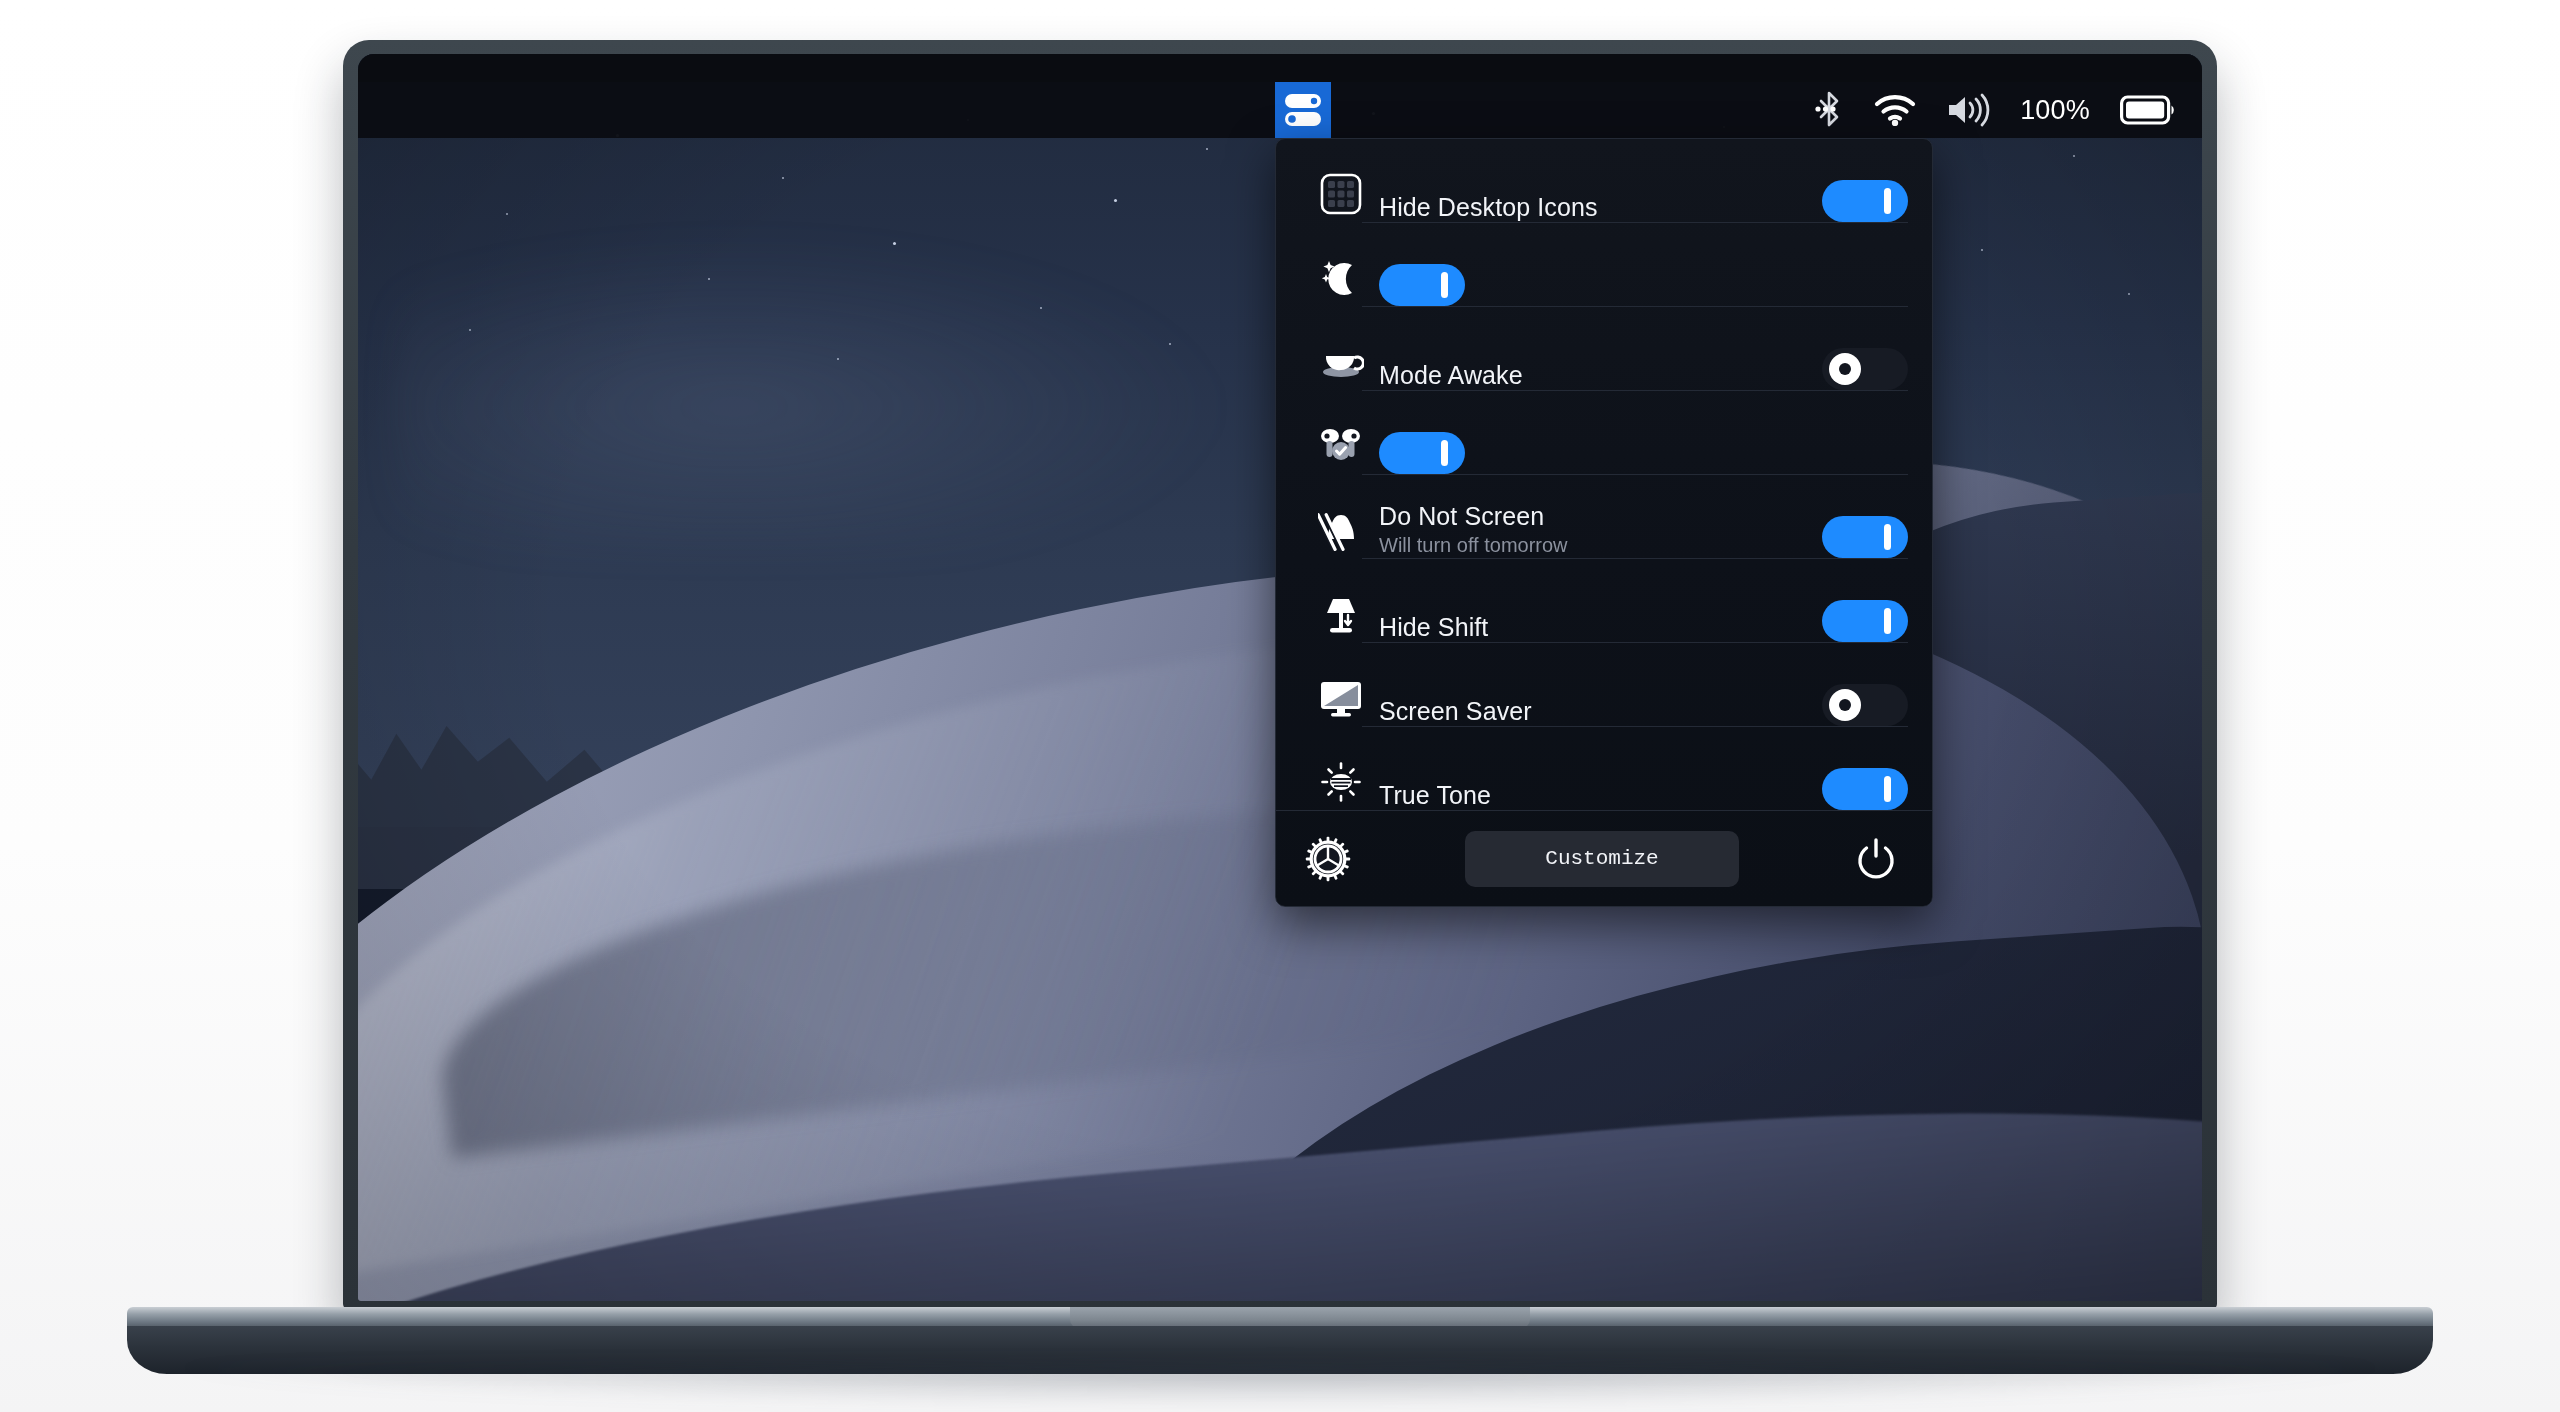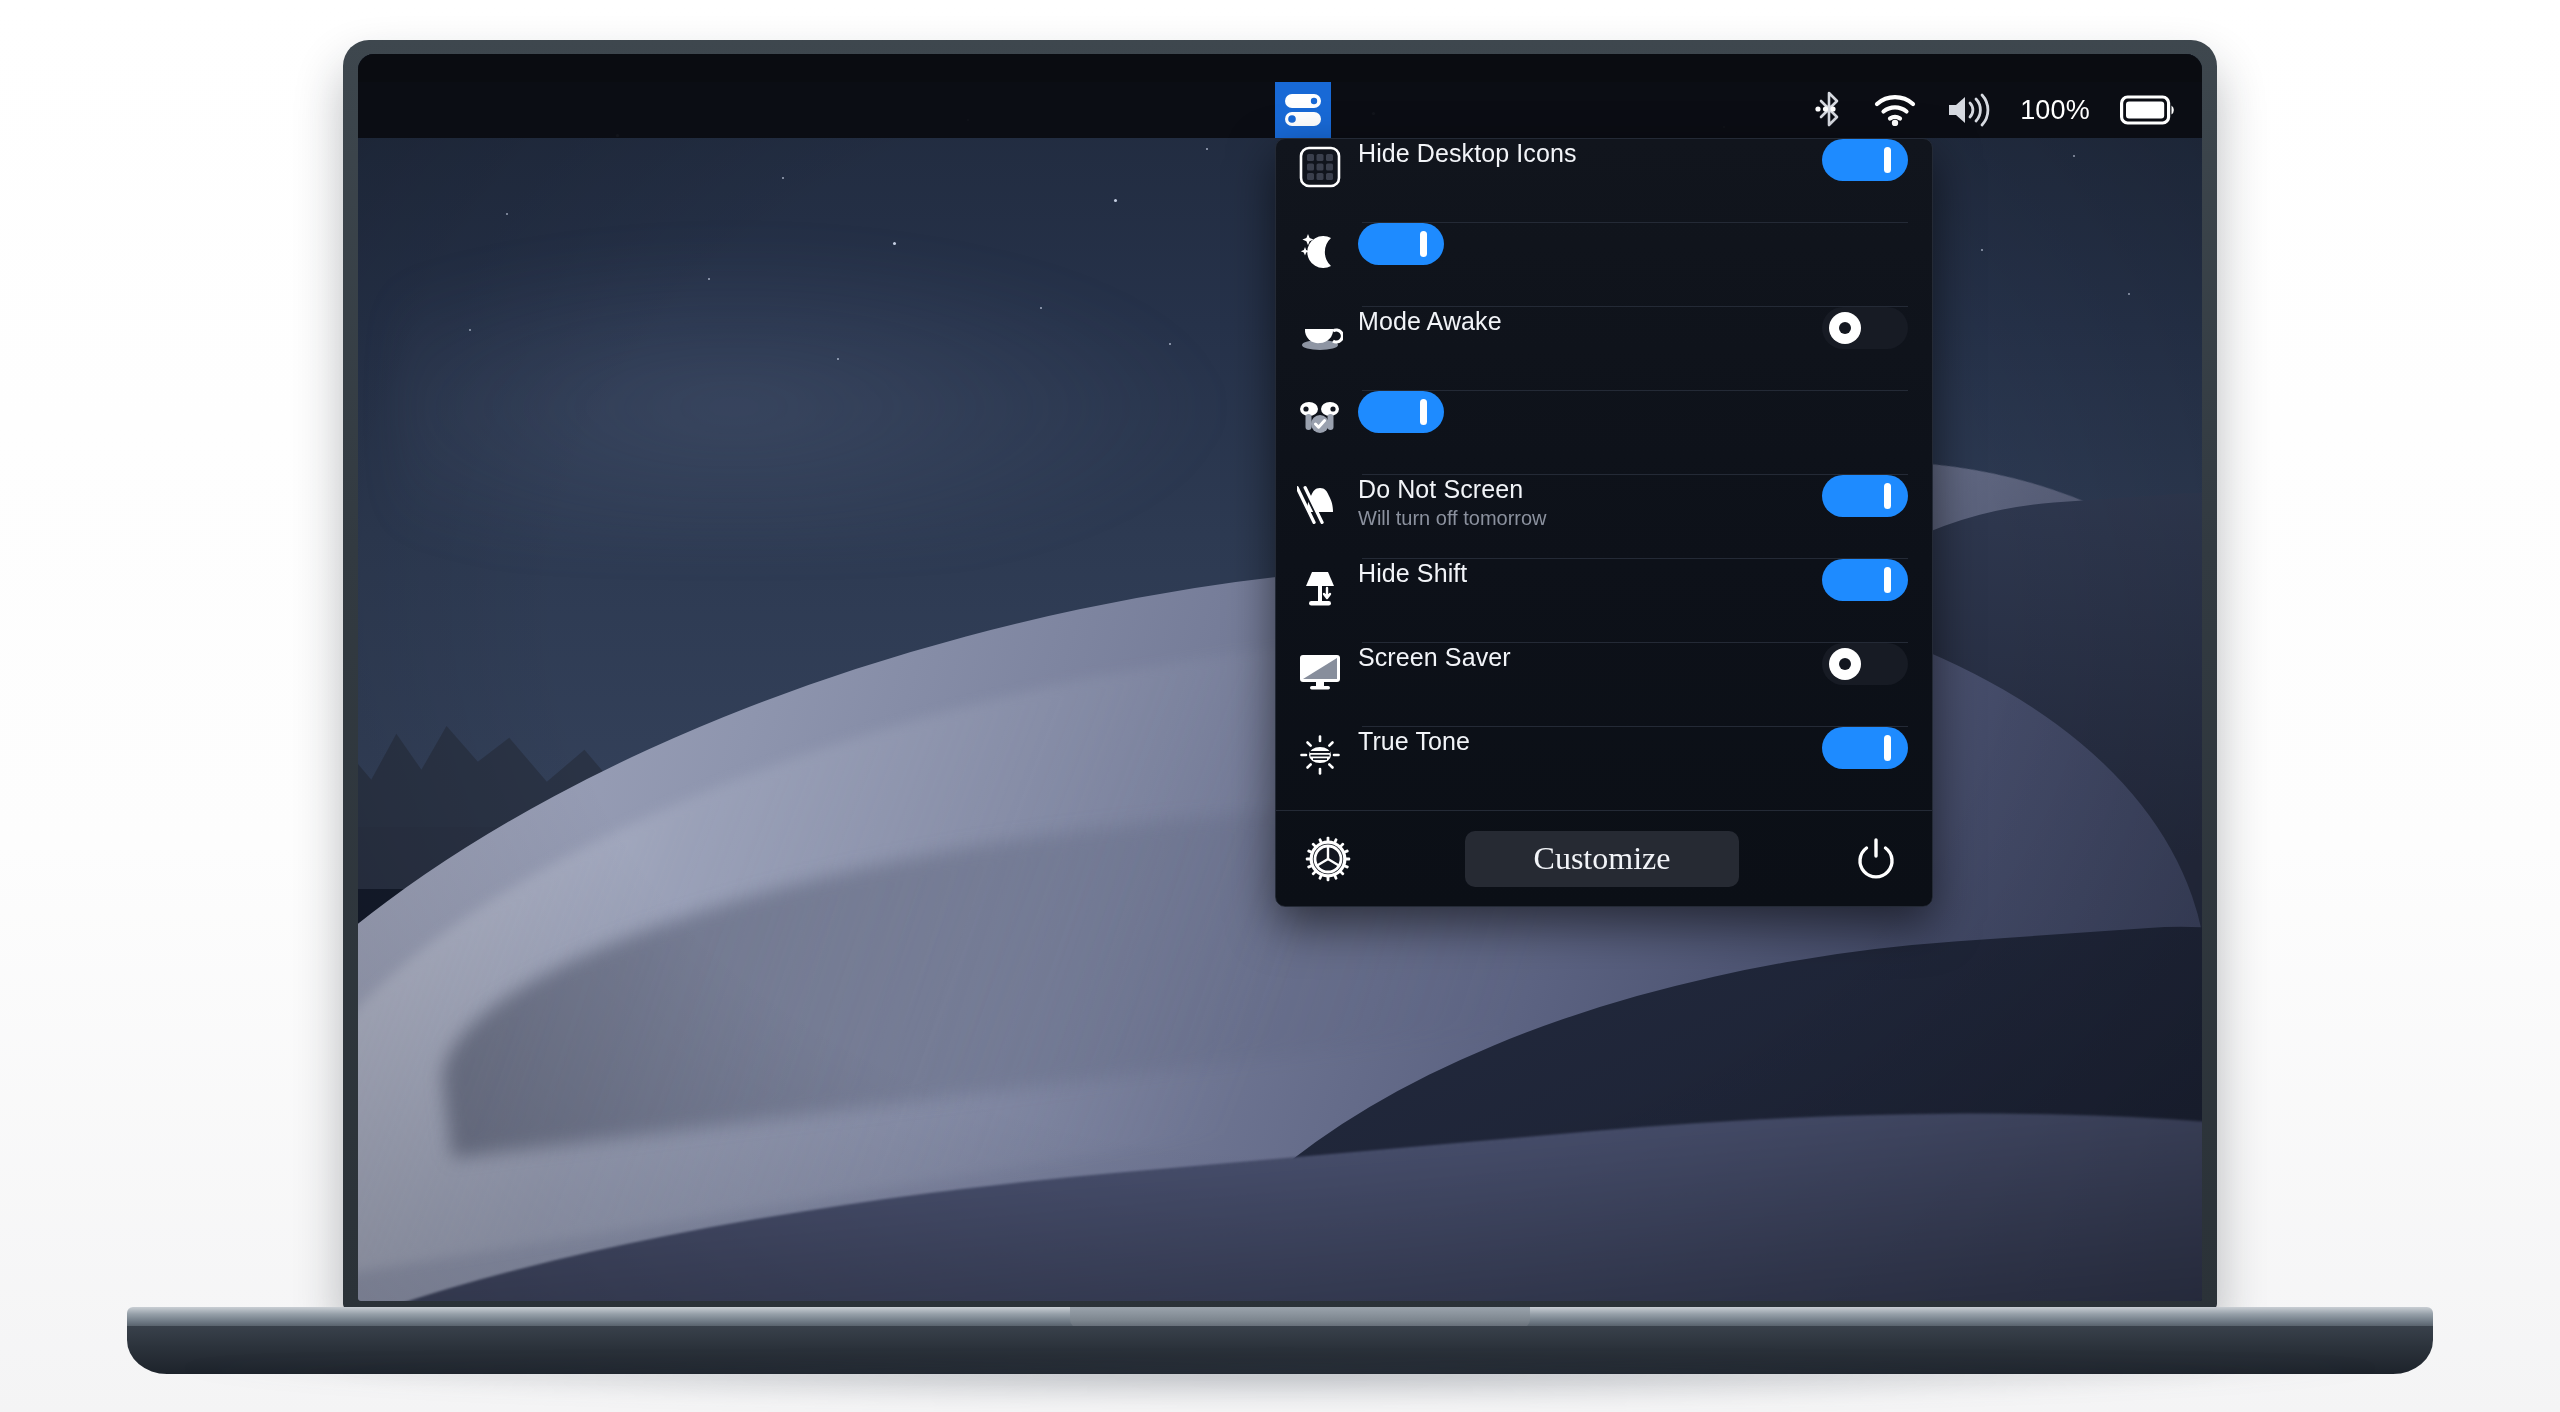--- a/index.html
+++ b/index.html
@@ -159,23 +159,23 @@
     left: 917px; top: 84px;
     width: 658px;
     background: linear-gradient(180deg,#11151d 0%,#0d1119 55%,#0b0f16 100%);
     border: 1px solid #242a36;
     border-radius: 10px;
     z-index: 9;
     box-shadow: 0 18px 46px rgba(0,0,0,.55);
     overflow: hidden;
   }
   .row {
-    display: flex; align-items: flex-start;
+    display: flex; align-items: flex-end;
     height: 83px;
-    padding: 0 24px 0 16px;
+    padding: 0 24px 0 37px;
     position: relative;
   }
   .row-icon {
     width: 56px; min-width: 56px; height: 56px;
     display: flex; align-items: center; justify-content: center;
     margin-right: 10px;
   }
   .row-text { flex: 1 1 auto; min-width: 0; }
   .row-title {
     color: #f2f4f8; font-size: 25px; line-height: 29px;
@@ -217,23 +217,23 @@
     display: flex; align-items: center; justify-content: space-between;
     height: 96px; padding: 0 28px 0 24px;
     border-top: 1px solid #242a36;
   }
   #customize-button {
     flex: 0 0 auto;
     width: 274px; height: 56px;
     border-radius: 10px;
     background: #262a33;
     display: flex; align-items: center; justify-content: center;
-    color: #f2f4f8; font-size: 32px;
+    color: #f2f4f8; font-size: 21px;
     border: none; cursor: pointer;
-    font-family: Liberation Serif, serif;
+    font-family: Liberation Mono, monospace;
   }
   .footer-icon {
     width: 56px; height: 56px;
     display: flex; align-items: center; justify-content: center;
     cursor: pointer;
   }
 
   
   #base-wrap { position: absolute; left: 0; top: 1307px; width: 2560px; height: 105px; }
   #base-lip {

